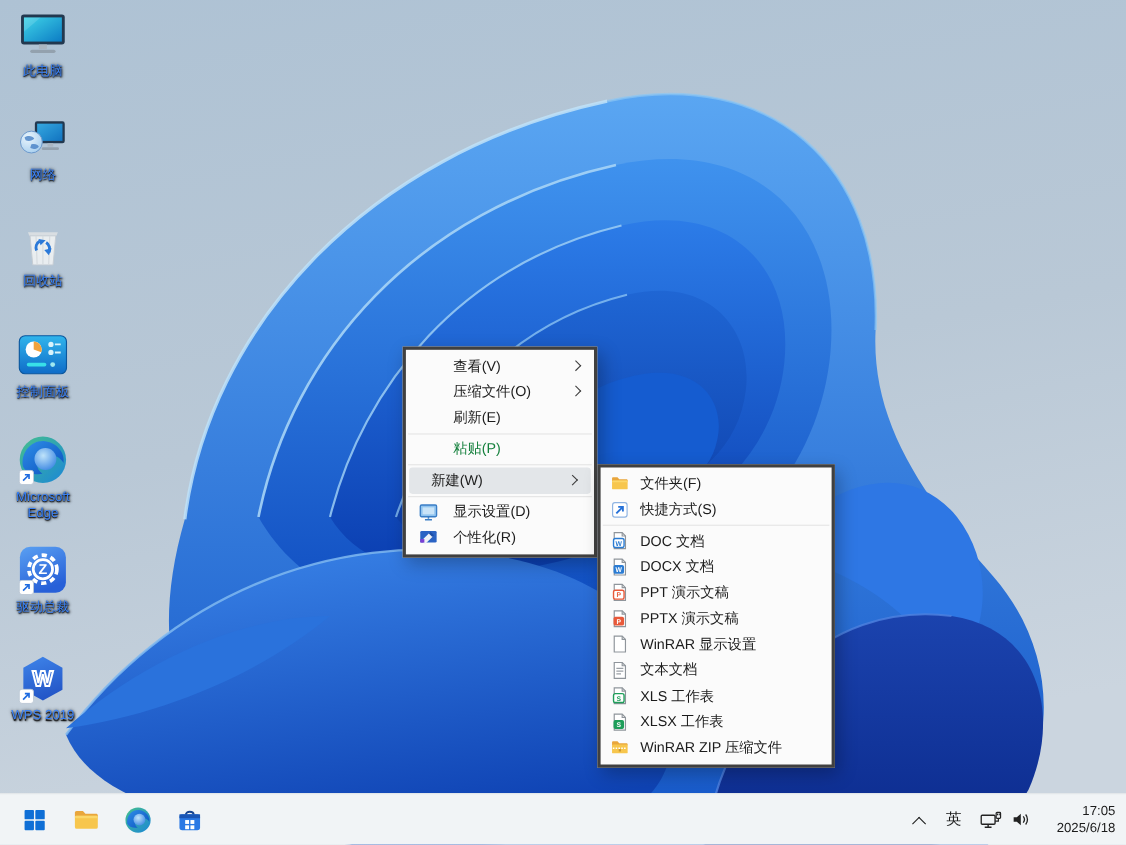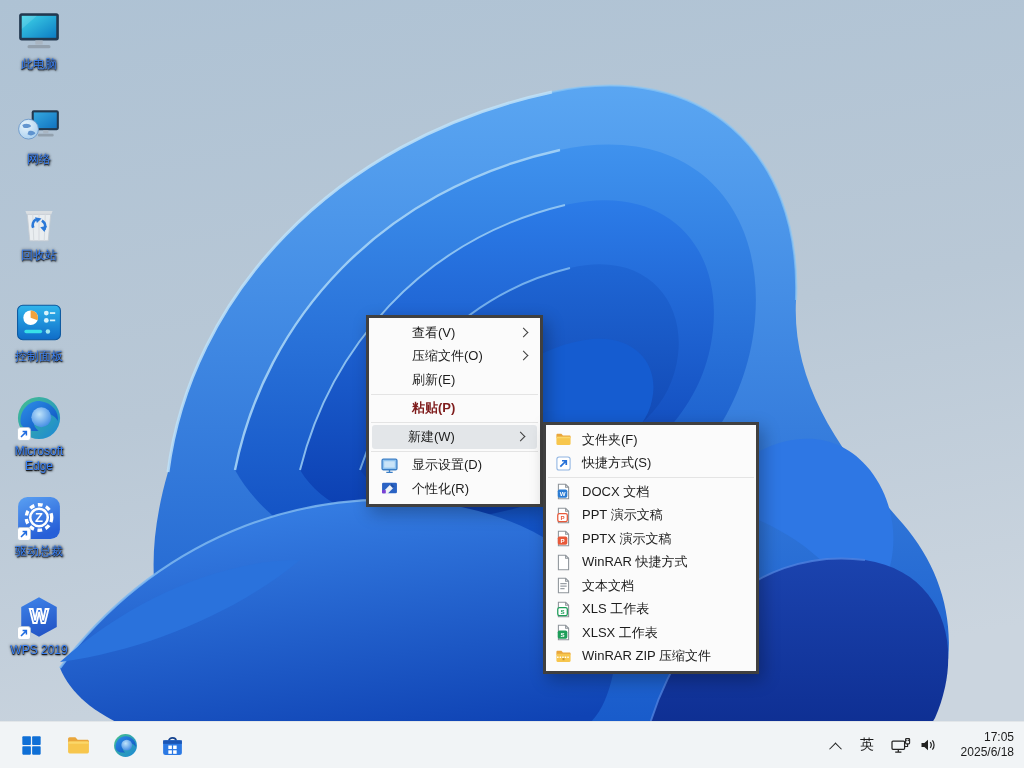--- a/index.html
+++ b/index.html
@@ -28,25 +28,25 @@
     padding:3px 0;z-index:10;box-sizing:border-box;
   }
   #context-menu{left:366px;top:315px;width:177px;}
   #new-submenu{left:543px;top:422px;width:216px;z-index:11;}
   .cm-item{
     position:relative;height:23.5px;display:flex;align-items:center;
     font-size:13px;color:#1c1c1c;
   }
   #context-menu .cm-item{padding-left:43px;}
   #new-submenu  .cm-item{padding-left:36px;}
-  .cm-item.disabled{color:#7f1d1d;font-weight:bold;}
+  .cm-item.disabled{color:#15803d;}
   .cm-item.selected{
     background:var(--menu-hl,#e3e6e9);border-radius:3px;margin:0 3px;
   }
-  #context-menu .cm-item.selected{padding-left:36px;}
+  #context-menu .cm-item.selected{padding-left:20px;}
   .mi-icon{position:absolute;left:12px;top:3px;width:17px;height:17px;display:flex;align-items:center;justify-content:center;}
   #new-submenu .mi-icon{left:9px;}
   .chev{
     position:absolute;right:13px;top:50%;width:6px;height:6px;
     border-top:1.5px solid #3c3c3c;border-right:1.5px solid #3c3c3c;
     transform:translateY(-58%) rotate(45deg);
   }
   .cm-sep{height:1px;background:#e4e4e4;margin:2px 2px;}
   
   #taskbar{
@@ -319,20 +319,31 @@
         </svg>
       </span>
       <span>快捷方式(S)</span>
     </div>
     <div class="cm-sep"></div>
     <div class="cm-item">
       <span class="mi-icon">
         <svg width="17" height="17" viewBox="0 0 16 16">
           <path d="M3.2 1.2 H10 L12.8 4 V14.8 H3.2 Z" fill="#fff" stroke="#8f959b" stroke-width="1"></path>
           <path d="M10 1.2 V4 H12.8" fill="none" stroke="#8f959b" stroke-width="1"></path>
+          <rect x="2.6" y="6.2" width="9" height="7.6" rx="1.6" fill="#fff" stroke="#2b7cd3" stroke-width="1.2"></rect>
+          <text x="7.1" y="12.3" font-size="5.8" font-weight="bold" fill="#2b7cd3" text-anchor="middle" font-family="sans-serif">W</text>
+        </svg>
+      </span>
+      <span>DOC 文档</span>
+    </div>
+    <div class="cm-item">
+      <span class="mi-icon">
+        <svg width="17" height="17" viewBox="0 0 16 16">
+          <path d="M3.2 1.2 H10 L12.8 4 V14.8 H3.2 Z" fill="#fff" stroke="#8f959b" stroke-width="1"></path>
+          <path d="M10 1.2 V4 H12.8" fill="none" stroke="#8f959b" stroke-width="1"></path>
           <rect x="2.6" y="6.2" width="9" height="7.6" rx="1.6" fill="#2b7cd3"></rect>
           <text x="7.1" y="12.3" font-size="5.8" font-weight="bold" fill="#fff" text-anchor="middle" font-family="sans-serif">W</text>
         </svg>
       </span>
       <span>DOCX 文档</span>
     </div>
     <div class="cm-item">
       <span class="mi-icon">
         <svg width="17" height="17" viewBox="0 0 16 16">
           <path d="M3.2 1.2 H10 L12.8 4 V14.8 H3.2 Z" fill="#fff" stroke="#8f959b" stroke-width="1"></path>
@@ -354,21 +365,21 @@
       </span>
       <span>PPTX 演示文稿</span>
     </div>
     <div class="cm-item">
       <span class="mi-icon">
         <svg width="17" height="17" viewBox="0 0 16 16">
           <path d="M3.2 1.2 H10 L12.8 4 V14.8 H3.2 Z" fill="#fff" stroke="#8f959b" stroke-width="1"></path>
           <path d="M10 1.2 V4 H12.8" fill="none" stroke="#8f959b" stroke-width="1"></path>
         </svg>
       </span>
-      <span>WinRAR 快捷方式</span>
+      <span>WinRAR 显示设置</span>
     </div>
     <div class="cm-item">
       <span class="mi-icon">
         <svg width="17" height="17" viewBox="0 0 16 16">
           <path d="M3.2 1.2 H10 L12.8 4 V14.8 H3.2 Z" fill="#fff" stroke="#8f959b" stroke-width="1"></path>
           <path d="M10 1.2 V4 H12.8" fill="none" stroke="#8f959b" stroke-width="1"></path>
           <path d="M5 6.2 H11 M5 8.6 H11 M5 11 H9" stroke="#9aa0a6" stroke-width="1.1"></path>
         </svg>
       </span>
       <span>文本文档</span>

